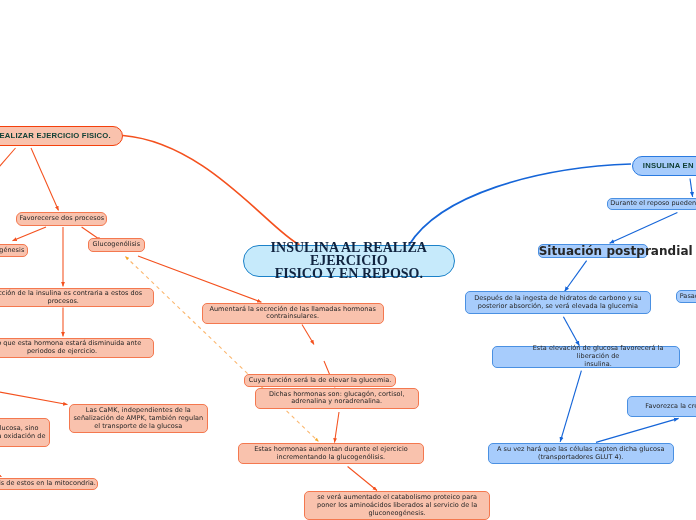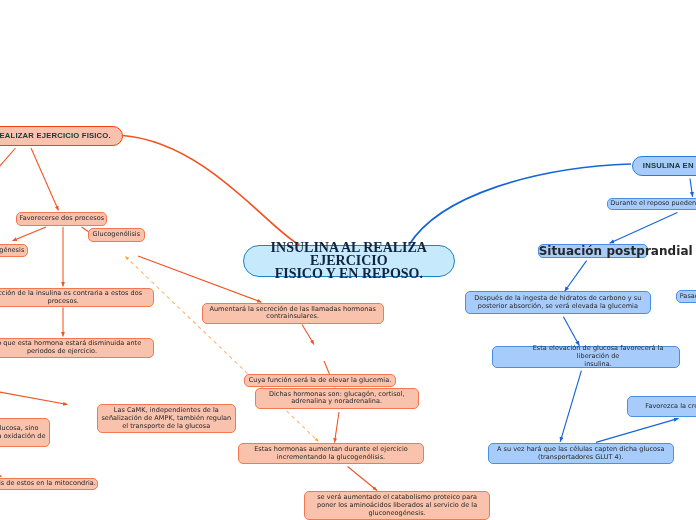--- a/index.html
+++ b/index.html
@@ -83,38 +83,38 @@
       <div class="node n-rootred" style="left: -70.75px; top: 126.3px; width: 193.85px; height: 19.6px;">
         <span class="tx">INSULINA AL REALIZAR EJERCICIO FISICO.</span>
       </div>
       <div class="node n-center" style="left: 242.8px; top: 245.2px; width: 212px; height: 32.2px;">
         <span class="tx">INSULINA AL REALIZA EJERCICIO
 FISICO Y EN REPOSO.</span>
       </div>
       <div class="node n-rootblue" style="left: 631.5px; top: 155.5px; width: 112.1px; height: 20.1px;">
         <span class="tx">INSULINA EN REPOSO.</span>
       </div>
-      <div class="node n-red" style="left: 16.4px; top: 212px; width: 90.8px; height: 13.5px;">
+      <div class="node n-red" style="left: 16.4px; top: 212px; width: 90.8px; height: 13.5px; border-radius: 6px;">
         <span class="tx">Favorecerse dos procesos</span>
       </div>
       <div class="node n-red" style="left: -35px; top: 243.7px; width: 62.6px; height: 13.8px;">
         <span class="tx">Gluconeogénesis</span>
       </div>
-      <div class="node n-red" style="left: 88px; top: 228px; width: 56.7px; height: 13.8px;">
+      <div class="node n-red" style="left: 88px; top: 238px; width: 56.7px; height: 13.8px;">
         <span class="tx">Glucogenólisis</span>
       </div>
       <div class="node n-red" style="left: -27.5px; top: 288px; width: 181.6px; height: 19px;">
         <span class="tx">La acción de la insulina es contraria a estos dos
 procesos.</span>
       </div>
       <div class="node n-red" style="left: -29.9px; top: 338px; width: 183.8px; height: 20.2px;">
         <span class="tx">Por lo que esta hormona estará disminuida ante
 periodos de ejercicio.</span>
       </div>
-      <div class="node n-red" style="left: 68.5px; top: 404.2px; width: 139.6px; height: 28.9px; margin-left: 28px;">
+      <div class="node n-red" style="left: 68.5px; top: 404.2px; width: 139.6px; height: 28.9px;">
         <span class="tx">Las CaMK, independientes de la
 señalización de AMPK, también regulan
 el transporte de la glucosa</span>
       </div>
       <div class="node n-red" style="left: -60.7px; top: 418.2px; width: 110.9px; height: 29.1px;">
         <span class="tx">captación de glucosa, sino
 favorecen la beta oxidación de</span>
       </div>
       <div class="node n-red" style="left: -41px; top: 477.5px; width: 139px; height: 12.7px;">
         <span class="tx">la biogénesis de estos en la mitocondria.</span>

